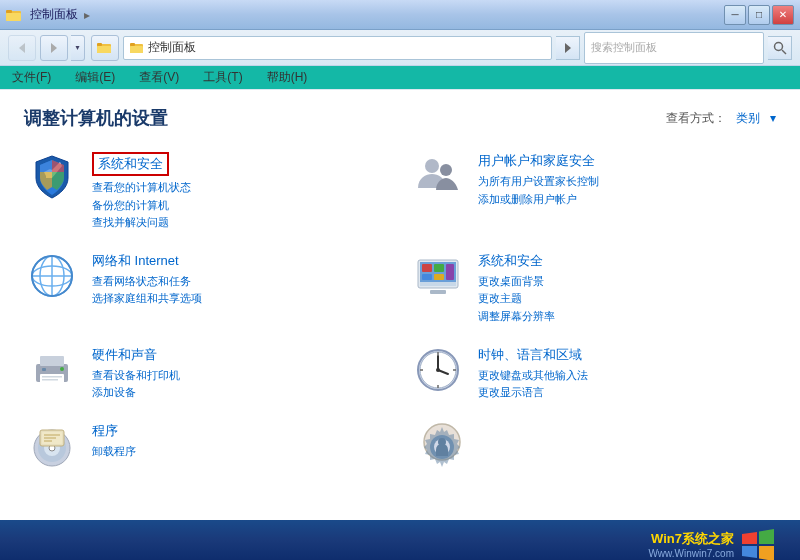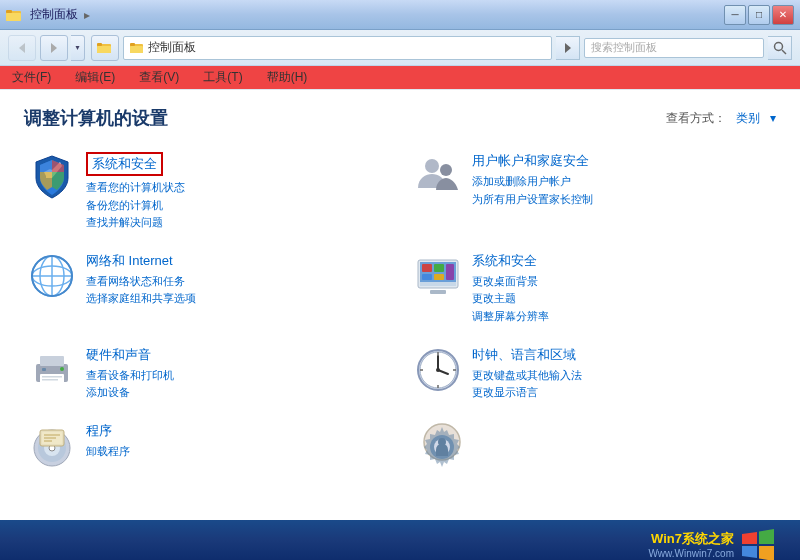--- a/index.html
+++ b/index.html
@@ -108,21 +108,21 @@
       background: linear-gradient(to bottom, #eef4fc, #d4e4f4);
       display: flex;
       align-items: center;
       justify-content: center;
       cursor: pointer;
       font-size: 10px;
       color: #446;
     }
     .search-bar {
       width: 180px;
-      height: 20px;
+      height: 32px;
       border: 1px solid #aac4d8;
       border-radius: 2px;
       background: white;
       display: flex;
       align-items: center;
       padding: 0 6px;
       color: #aaa;
       font-size: 12px;
     }
     .search-icon-btn {
@@ -132,21 +132,21 @@
       border-left: none;
       background: linear-gradient(to bottom, #eef4fc, #d4e4f4);
       display: flex;
       align-items: center;
       justify-content: center;
       cursor: pointer;
     }
 
     
     .menu-bar {
-      background: #ef4444;
+      background: #14b8a6;
       height: 24px;
       display: flex;
       align-items: center;
       padding: 0 8px;
       gap: 16px;
       border-bottom: 1px solid #dde8f0;
       font-size: 12px;
       color: #333;
     }
     .menu-item {
@@ -188,21 +188,21 @@
 
     
     .panels-grid {
       display: grid;
       grid-template-columns: 1fr 1fr;
       gap: 8px 20px;
     }
     .panel-item {
       display: flex;
       align-items: flex-start;
-      gap: 10px;
+      gap: 16px;
       padding: 6px 4px;
       cursor: pointer;
     }
     .panel-icon {
       width: 48px;
       height: 48px;
       flex-shrink: 0;
       display: flex;
       align-items: center;
       justify-content: center;
@@ -386,22 +386,22 @@
 
           <circle cx="18" cy="14" r="7" fill="#b0b8c8"></circle>
           <path d="M4 36 C4 26 12 22 18 22 C24 22 32 26 32 36" fill="#b0b8c8"></path>
           <circle cx="32" cy="18" r="6" fill="#888fa0"></circle>
           <path d="M22 38 C22 30 28 26 32 26 C36 26 42 30 44 38" fill="#888fa0"></path>
         </svg>
       </div>
       <div class="panel-text">
         <div class="panel-title">用户帐户和家庭安全</div>
         <div class="panel-sub">
+          <span>为所有用户设置家长控制</span>
           <span>添加或删除用户帐户</span>
-          <span>为所有用户设置家长控制</span>
         </div>
       </div>
     </div>
 
     <div class="panel-item">
       <div class="panel-icon icon-network">
         <svg width="48" height="48" viewBox="0 0 48 48">
           <circle cx="24" cy="24" r="20" fill="none" stroke="#6aafee" stroke-width="1.5"></circle>
           <ellipse cx="24" cy="24" rx="12" ry="20" fill="none" stroke="#6aafee" stroke-width="1.5"></ellipse>
           <ellipse cx="24" cy="24" rx="20" ry="10" fill="none" stroke="#6aafee" stroke-width="1.5"></ellipse>

